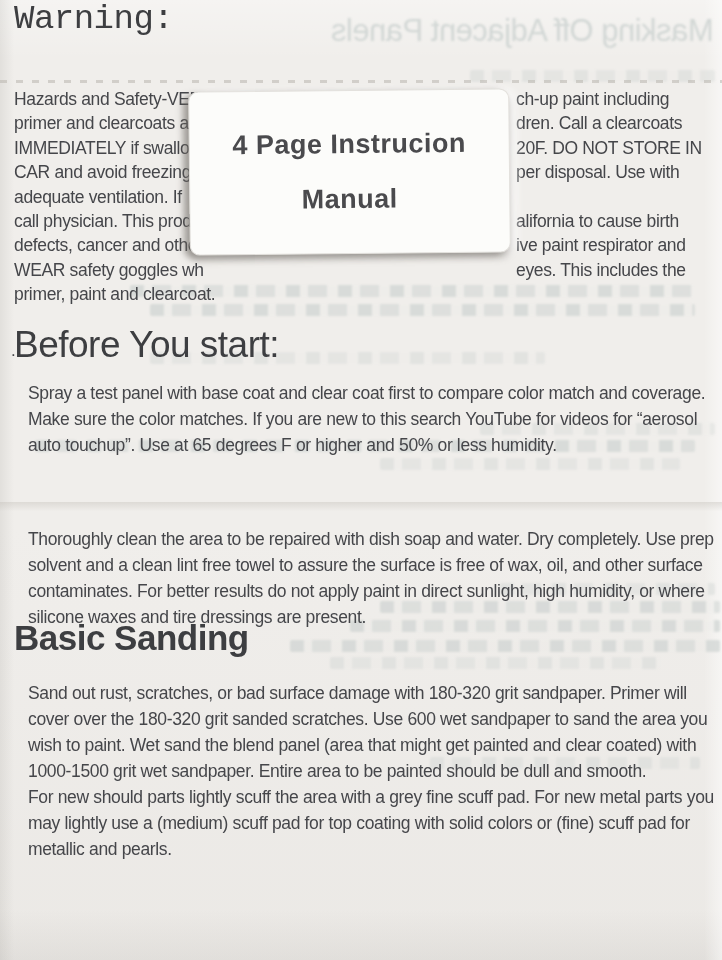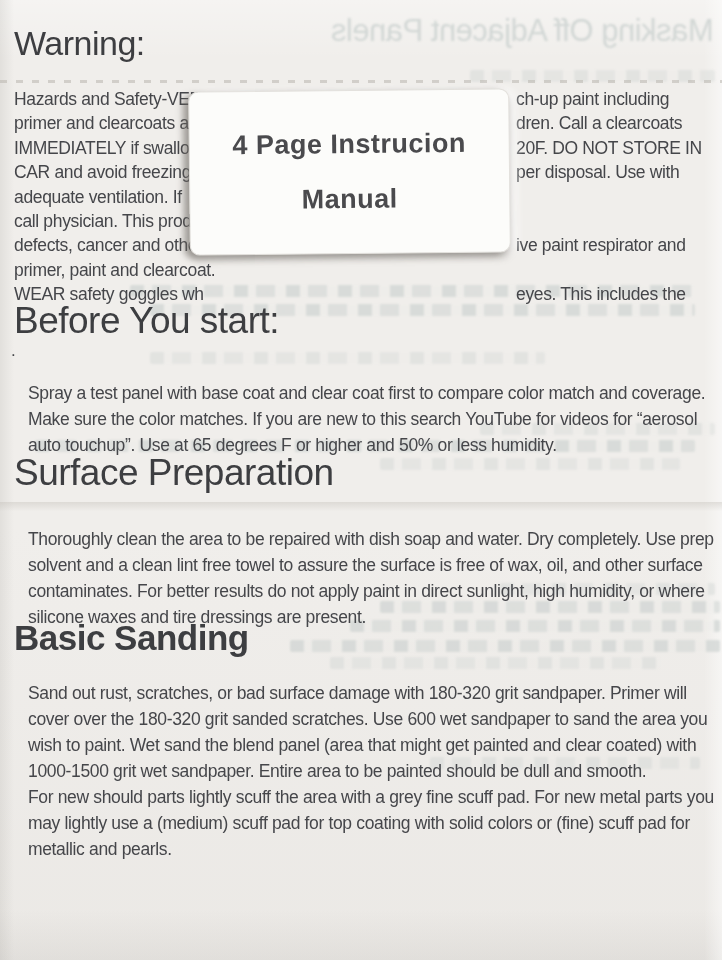--- a/index.html
+++ b/index.html
@@ -44,22 +44,22 @@
   }
   .crease-band{
     position:absolute;top:502px;left:0;width:722px;height:11px;z-index:1;
     background:linear-gradient(180deg,rgba(190,186,179,.38),rgba(240,238,234,0) 85%);
   }
   
   .h{
     position:absolute;left:14px;z-index:2;margin:0;font-weight:400;
     color:var(--heading-ink,#3d3e41);letter-spacing:-.5px;white-space:nowrap;
   }
-  #warning-heading{top:24px;font-size:34px;}
-  #before-heading{top:300px;font-size:37px;}
+  #warning-heading{top:0;font-size:34px;font-family:Liberation Mono, monospace;}
+  #before-heading{top:324px;font-size:37px;}
   #surface-heading{top:452px;font-size:37px;}
   #basic-heading{top:618px;font-size:35px;font-weight:bold;}
   .stray-mark{position:absolute;top:341px;left:11px;z-index:2;font-size:17px;}
   
   .para{
     position:absolute;left:14px;z-index:2;margin:14px;
     font-size:17.5px;line-height:26px;letter-spacing:-.35px;
   }
   #p-before{top:366px;width:698px;}
   #p-surface{top:512px;width:700px;}
@@ -113,35 +113,34 @@
   <div class="crease-band"></div>
 
   <h1 class="h" id="warning-heading">Warning:</h1>
 
   <div class="warn-lines">
     <div class="warn-row"><span>Hazards and Safety-VERY</span><span class="warn-right">ch-up paint including</span></div>
     <div class="warn-row"><span>primer and clearcoats ar</span><span class="warn-right">dren. Call a clearcoats</span></div>
     <div class="warn-row"><span>IMMEDIATELY if swallow</span><span class="warn-right">20F. DO NOT STORE IN</span></div>
     <div class="warn-row"><span>CAR and avoid freezing.</span><span class="warn-right">per disposal. Use with</span></div>
     <div class="warn-row"><span>adequate ventilation. If</span></div>
-    <div class="warn-row"><span>call physician. This produ</span></div>
+    <div class="warn-row"><span>call physician. This produ</span><span class="warn-right">alifornia to cause birth</span></div>
     <div class="warn-row"><span>defects, cancer and othe</span><span class="warn-right">ive paint respirator and</span></div>
+    <div class="warn-row"><span>WEAR safety goggles wh</span><span class="warn-right">eyes. This includes the</span></div>
     <div class="warn-row"><span>primer, paint and clearcoat.</span><span class="warn-right"></span></div>
-    <div class="warn-row"><span>WEAR safety goggles wh</span><span class="warn-right">eyes. This includes the</span></div>
   </div>
 
   <div class="sticker">
     <div class="sticker-line">4 Page Instrucion</div>
     <div class="sticker-line">Manual</div>
   </div>
 
   <h1 class="h" id="before-heading">Before You start:</h1>
   <div class="stray-mark">.</div>
   <p class="para" id="p-before">Spray a test panel with base coat and clear coat first to compare color match and coverage. Make sure the color matches.  If you are new to this search YouTube for videos for “aerosol auto touchup”.  Use at 65 degrees F or higher and 50% or less humidity.</p>
 
-  <h1 class="h" id="surface-heading">Surface Preparation</h1>
   <p class="para" id="p-surface">Thoroughly clean the area to be repaired with dish soap and water.  Dry completely. Use prep solvent and a clean lint free towel to assure the surface is free of wax, oil, and other surface contaminates. For better results do not apply paint in direct sunlight, high humidity, or where silicone waxes and tire dressings are present.</p>
 
   <h1 class="h" id="basic-heading">Basic Sanding</h1>
   <p class="para" id="p-basic">Sand out rust, scratches, or bad surface damage with 180-320 grit sandpaper. Primer will cover over the 180-320 grit sanded scratches. Use 600 wet sandpaper to sand the area you wish to paint. Wet sand the blend panel (area that might get painted and clear coated) with 1000-1500 grit wet sandpaper. Entire area to be painted should be dull and smooth.</p>
   <p class="para" id="p-plastic">For new should parts lightly scuff the area with a grey fine scuff pad. For new metal parts you may lightly use a (medium) scuff pad for top coating with solid colors or (fine) scuff pad for metallic and pearls.</p>
 
 </div>
 
 </body></html>

